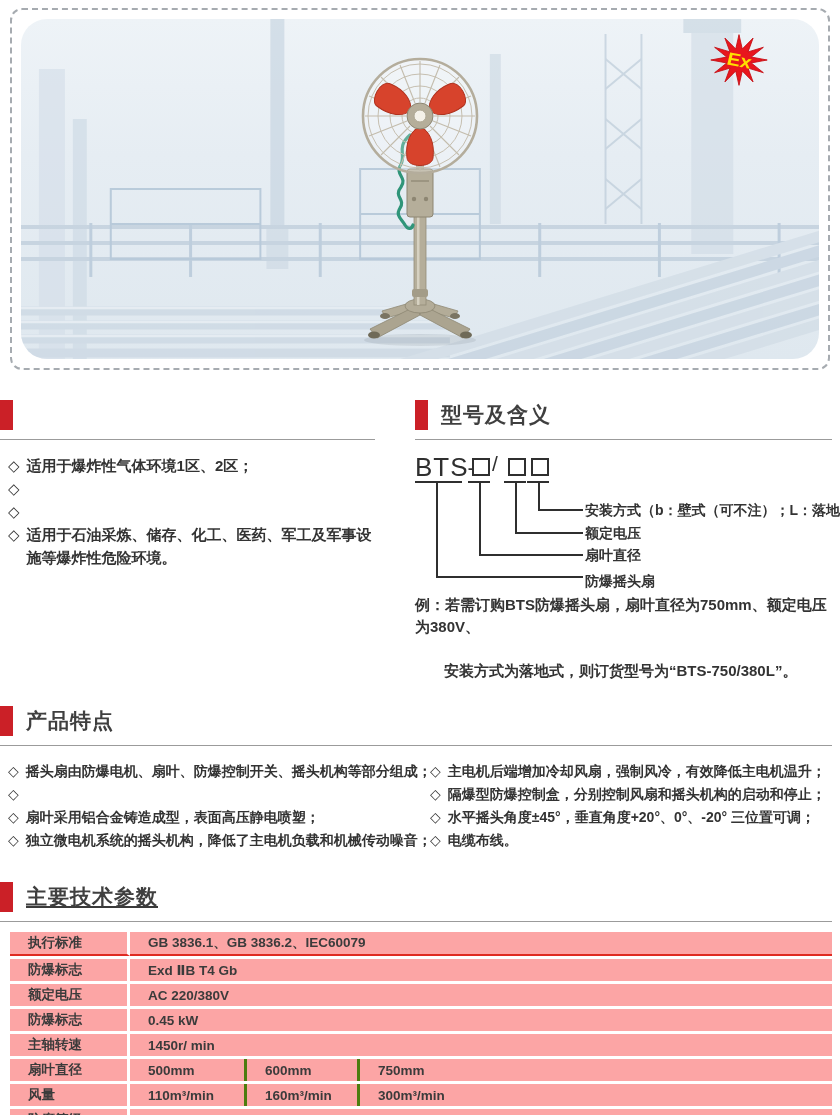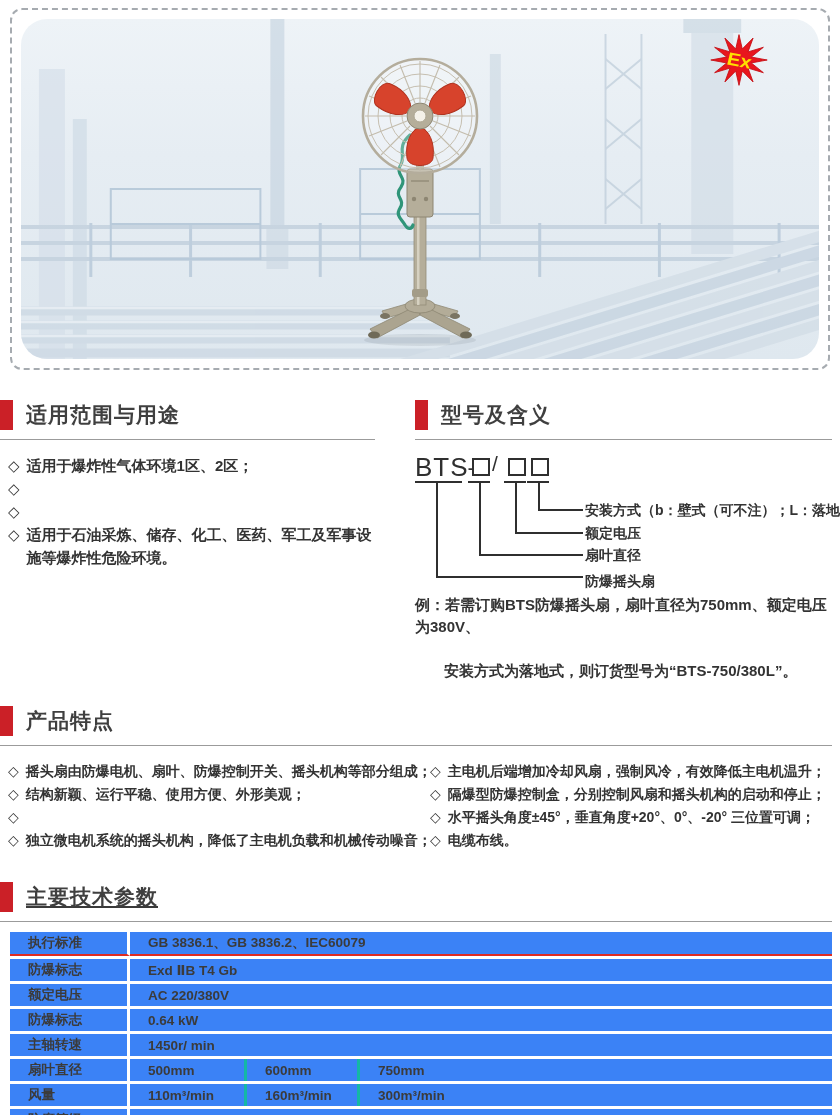--- a/index.html
+++ b/index.html
@@ -49,23 +49,23 @@
   .bts .l0{top:46px}.bts .l1{top:69px}.bts .l2{top:91px}.bts .l3{top:117px}
   .model-example{margin-top:8px;font-size:15px;font-weight:bold;color:#333;line-height:22px;}
   .model-example .ln2{padding-left:29px;margin-top:22px;}
   
   .features{margin:24px 8px 8px 0;}
   .features .cols{display:grid;grid-template-columns:410px 1fr;column-gap:12px;}
   
   .specs{margin:30px 0 0 0;}
   .specs .sec-head{margin-right:8px;text-decoration:underline;}
   table.spec{width:822px;margin:7px 8px 0 10px;border-collapse:separate;border-spacing:0 3px;table-layout:fixed;}
-  table.spec td{background:#3b82f6;height:20px;font-size:13.5px;font-weight:bold;color:#3b3b3b;padding:1px 4px 1px 18px;overflow:hidden;white-space:nowrap;}
+  table.spec td{background:#fca5a5;height:20px;font-size:13.5px;font-weight:bold;color:#3b3b3b;padding:1px 4px 1px 18px;overflow:hidden;white-space:nowrap;}
   td.lab{border-right:3px solid #fff;}
-  tr.triple td.v1,tr.triple td.v2{border-right:3px solid #14b8a6;}
+  tr.triple td.v1,tr.triple td.v2{border-right:3px solid #4d7c0f;}
   tr.r-first td{border-bottom:2px solid #df2b22;}
   col.c-label{width:120px}col.c-v1{width:117px}col.c-v2{width:113px}col.c-v3{width:auto}
 </style>
 </head>
 <body>
 
 <div class="page">
 
   <div class="photo-frame">
     <div class="photo">
@@ -210,21 +210,20 @@
       </div>
 
     </div>
   </div>
 
   <div class="two-col">
 
     <section>
       <div class="sec-head">
         <span class="sec-bar"></span>
-        <h2 class="sec-title">适用范围与用途</h2>
       </div>
       <ul class="blist">
         <li>
             <span class="dia">◇</span>
             <span>适用于爆炸性气体环境1区、2区；</span>
           </li>
         <li>
             <span class="dia">◇</span>
           </li>
         <li>
@@ -277,24 +276,24 @@
       <h2 class="sec-title">产品特点</h2>
     </div>
     <div class="cols">
       <ul class="blist">
         <li>
             <span class="dia">◇</span>
             <span>摇头扇由防爆电机、扇叶、防爆控制开关、摇头机构等部分组成；</span>
           </li>
         <li>
             <span class="dia">◇</span>
-            <span>结构新颖、运行平稳、使用方便、外形美观；</span>
-          </li>
-        <li>
-            <span class="dia">◇</span>
+          </li>
+        <li>
+            <span class="dia">◇</span>
+            <span>扇叶采用铝合金铸造成型，表面高压静电喷塑；</span>
           </li>
         <li>
             <span class="dia">◇</span>
             <span>独立微电机系统的摇头机构，降低了主电机负载和机械传动噪音；</span>
           </li>
       </ul>
       <ul class="blist">
         <li>
             <span class="dia">◇</span>
             <span>主电机后端增加冷却风扇，强制风冷，有效降低主电机温升；</span>
@@ -336,21 +335,21 @@
         <tr>
           <td class="lab">防爆标志</td>
           <td class="val" colspan="3">Exd ⅡB T4 Gb</td>
         </tr>
         <tr>
           <td class="lab">额定电压</td>
           <td class="val" colspan="3">AC 220/380V</td>
         </tr>
         <tr>
           <td class="lab">防爆标志</td>
-          <td class="val" colspan="3">0.64 kW</td>
+          <td class="val" colspan="3">0.45 kW</td>
         </tr>
         <tr>
           <td class="lab">主轴转速</td>
           <td class="val" colspan="3">1450r/ min</td>
         </tr>
         <tr class="triple">
           <td class="lab">扇叶直径</td>
           <td class="v1">500mm</td>
           <td class="v2">600mm</td>
           <td class="v3">750mm</td>

